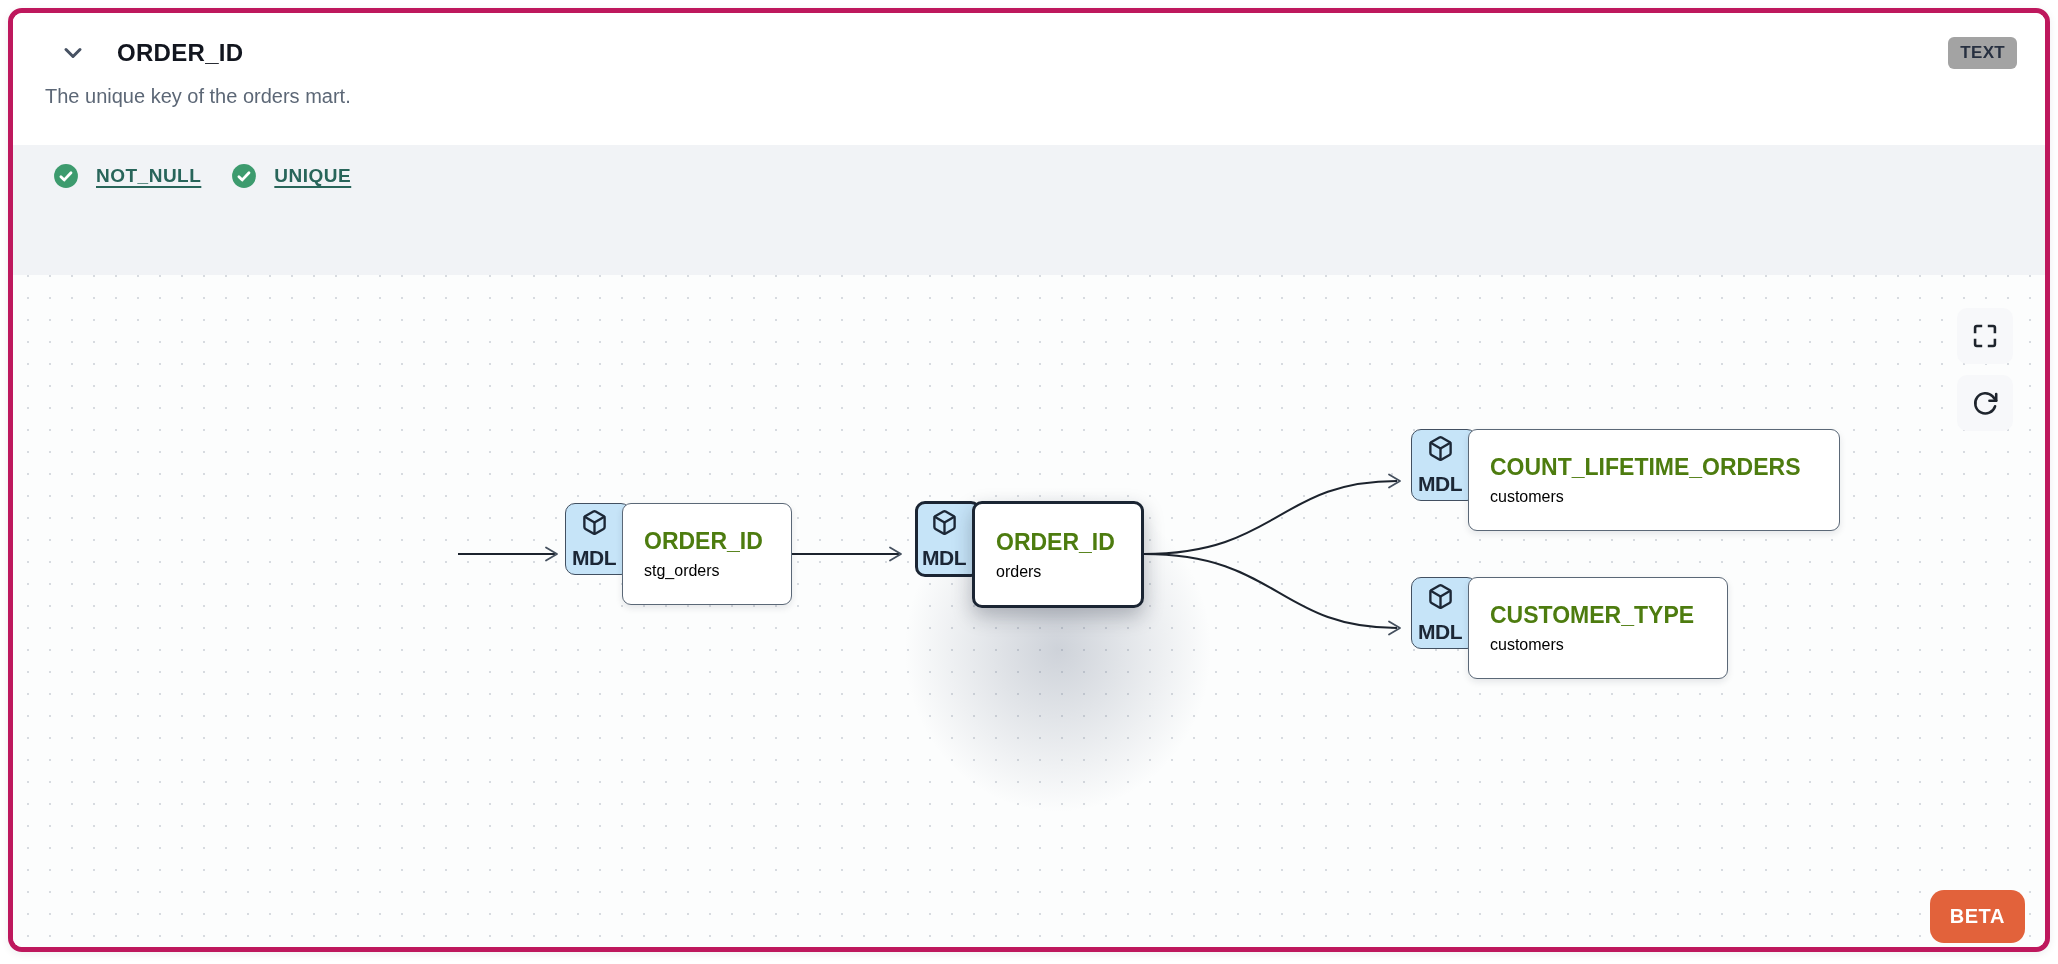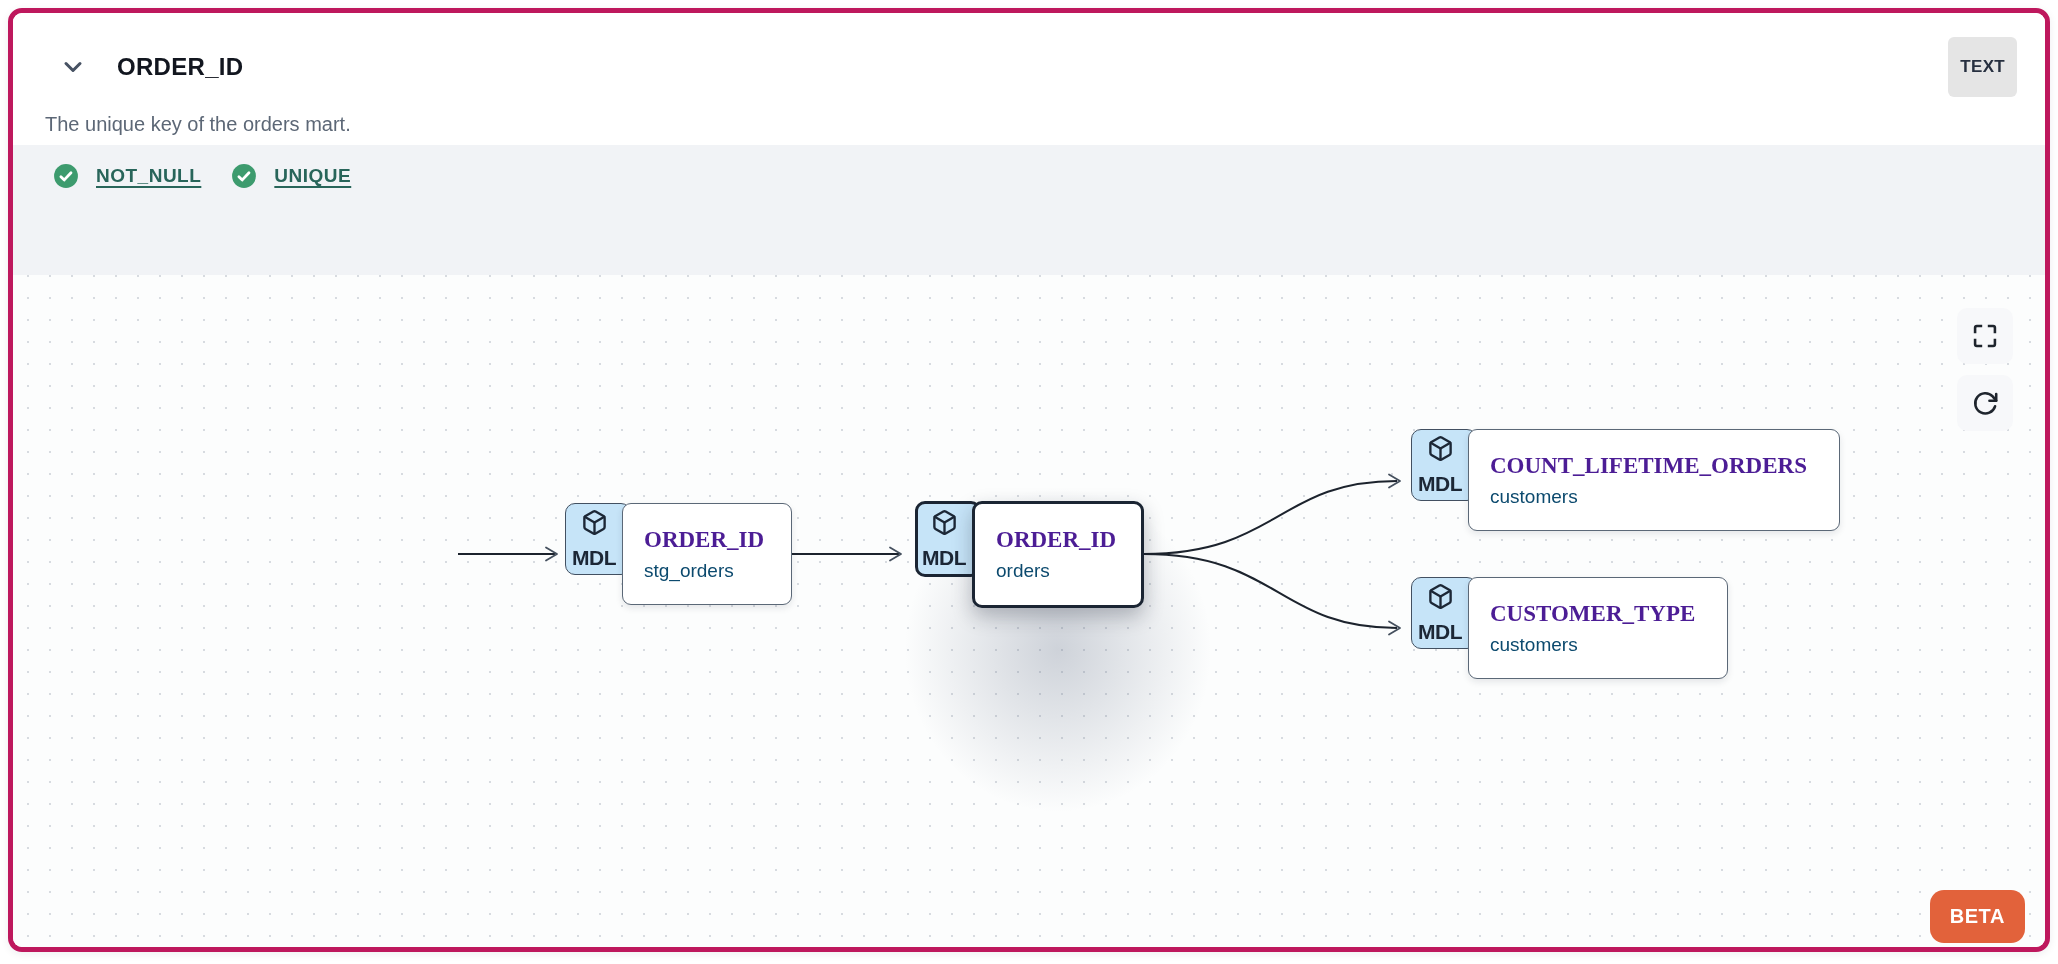--- a/index.html
+++ b/index.html
@@ -8,22 +8,22 @@
   .card { position:absolute; left:8px; top:8px; width:2042px; height:944px; background:#fff;
           border:5px solid #be185d; border-radius:14px; overflow:hidden;
           box-shadow:0 2px 8px rgba(16,24,40,.07); }
 
   
   .header { position:relative; height:132px; padding:0 28px 0 30px; background:#fff; }
   .header-row { display:flex; align-items:center; padding-top:24px; }
   .chevron-btn { width:32px; height:32px; margin-left:14px; border:none; background:transparent;
                  color:#475263; display:flex; align-items:center; justify-content:center; cursor:pointer; }
   .page-title { margin-left:28px; font-size:24px; font-weight:600; color:#12161f; letter-spacing:.3px; }
-  .type-badge { margin-left:auto; background:#e5e5e5; color:#273040; font-size:17px; font-weight:700;
-                padding:20px 12px; border-radius:6px; letter-spacing:.3px; }
+  .type-badge { margin-left:auto; background:#a3a3a3; color:#273040; font-size:17px; font-weight:700;
+                padding:6px 12px; border-radius:6px; letter-spacing:.3px; }
   .desc { margin-top:16px; margin-left:2px; font-size:20px; color:#5c6776; }
 
   
   .tests { height:130px; background:#f1f3f6; padding:18px 30px 0 40px;
            display:flex; flex-direction:row; gap:30px; }
   .test-row { display:flex; align-items:center; gap:17px; height:26px; }
   .test-link { font-size:19px; font-weight:600; color:#28655a; letter-spacing:.5px;
                text-decoration:underline; text-underline-offset:4px; text-decoration-thickness:1.5px; cursor:pointer; }
 
   
@@ -39,22 +39,22 @@
   .node { position:absolute; z-index:3; cursor:pointer; }
   .nbadge { position:absolute; left:-57px; top:0; width:66px; height:72px; z-index:0;
             border:1.5px solid #425061; border-radius:10px; background:#c6e4f8;
             display:flex; flex-direction:column; align-items:center; justify-content:center;
             padding-right:8px; color:#1c2736; }
   .nbadge.src { background:#bfe0dd; }
   .nbadge .kind { font-size:21px; font-weight:700; letter-spacing:-.5px; margin-top:10px; }
   .nbox { position:relative; z-index:1; background:#fff; border:1.5px solid #5b6877; border-radius:9px;
           height:102px; padding:14px 21px; display:flex; flex-direction:column; justify-content:center; gap:7px;
           box-shadow:0 3px 7px rgba(20,28,45,.10); }
-  .ntitle { font-size:23px; font-weight:600; color:#4c1d95; white-space:nowrap;font-family:Liberation Serif, serif; }
-  .nsub { font-size:19px; color:#0c4a6e; white-space:nowrap; }
+  .ntitle { font-size:23px; font-weight:600; color:#4d7c0f; white-space:nowrap; }
+  .nsub { font-size:16px; color:#000000; white-space:nowrap; }
   .node.selected .nbox { border:3px solid #1b2533; border-radius:10px; height:107px;
                          box-shadow:0 8px 20px rgba(20,28,45,.28); }
   .node.selected .nbadge { border:3px solid #1b2533; height:76px; }
 
   .ctrl { position:absolute; right:32px; width:56px; height:56px; border:none; border-radius:10px;
           background:#f7f8fa; color:#1f252d; display:flex; align-items:center; justify-content:center;
           cursor:pointer; z-index:4; }
   #ctrl-fullscreen { top:33px; }
   #ctrl-refresh { top:100px; }
 

